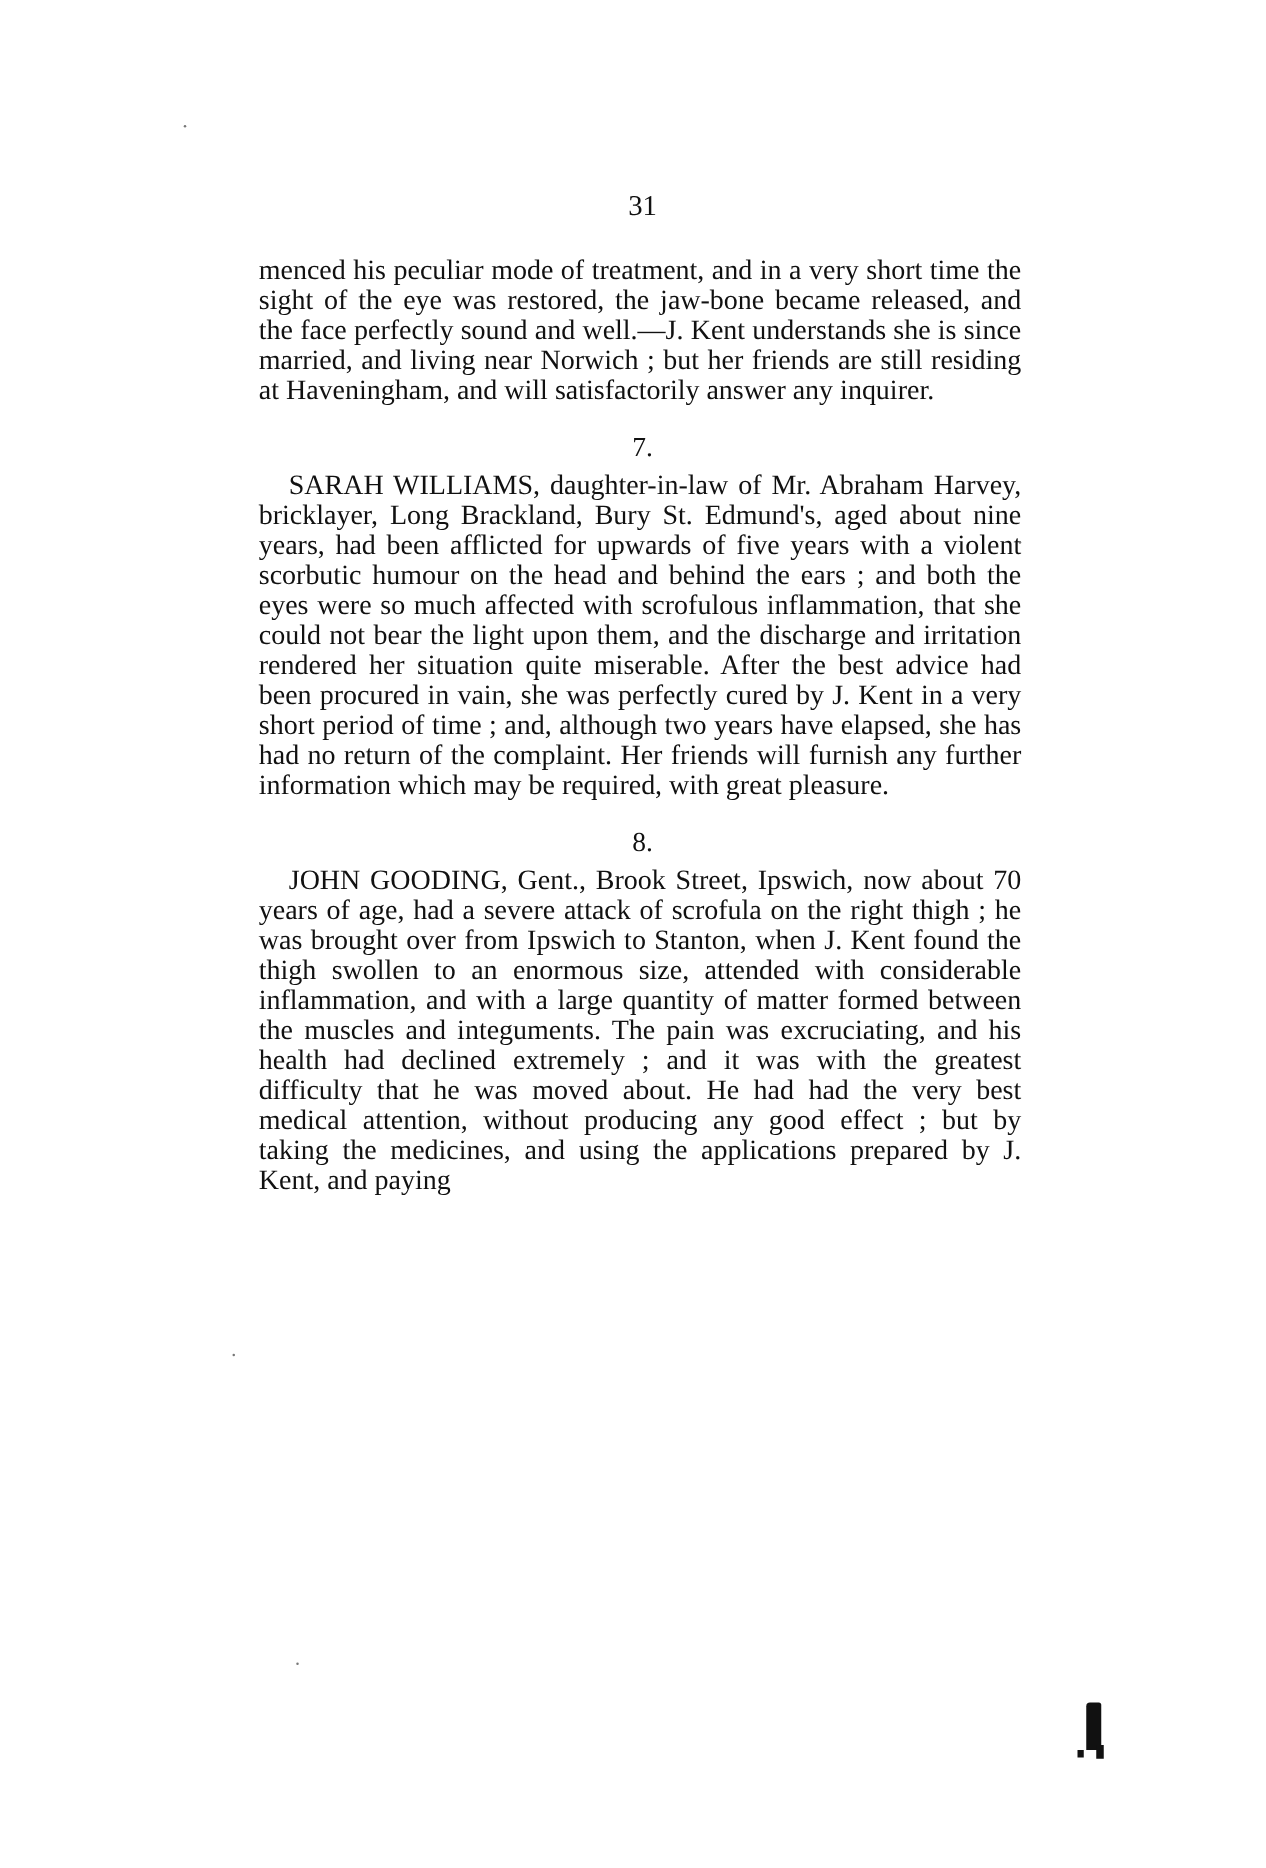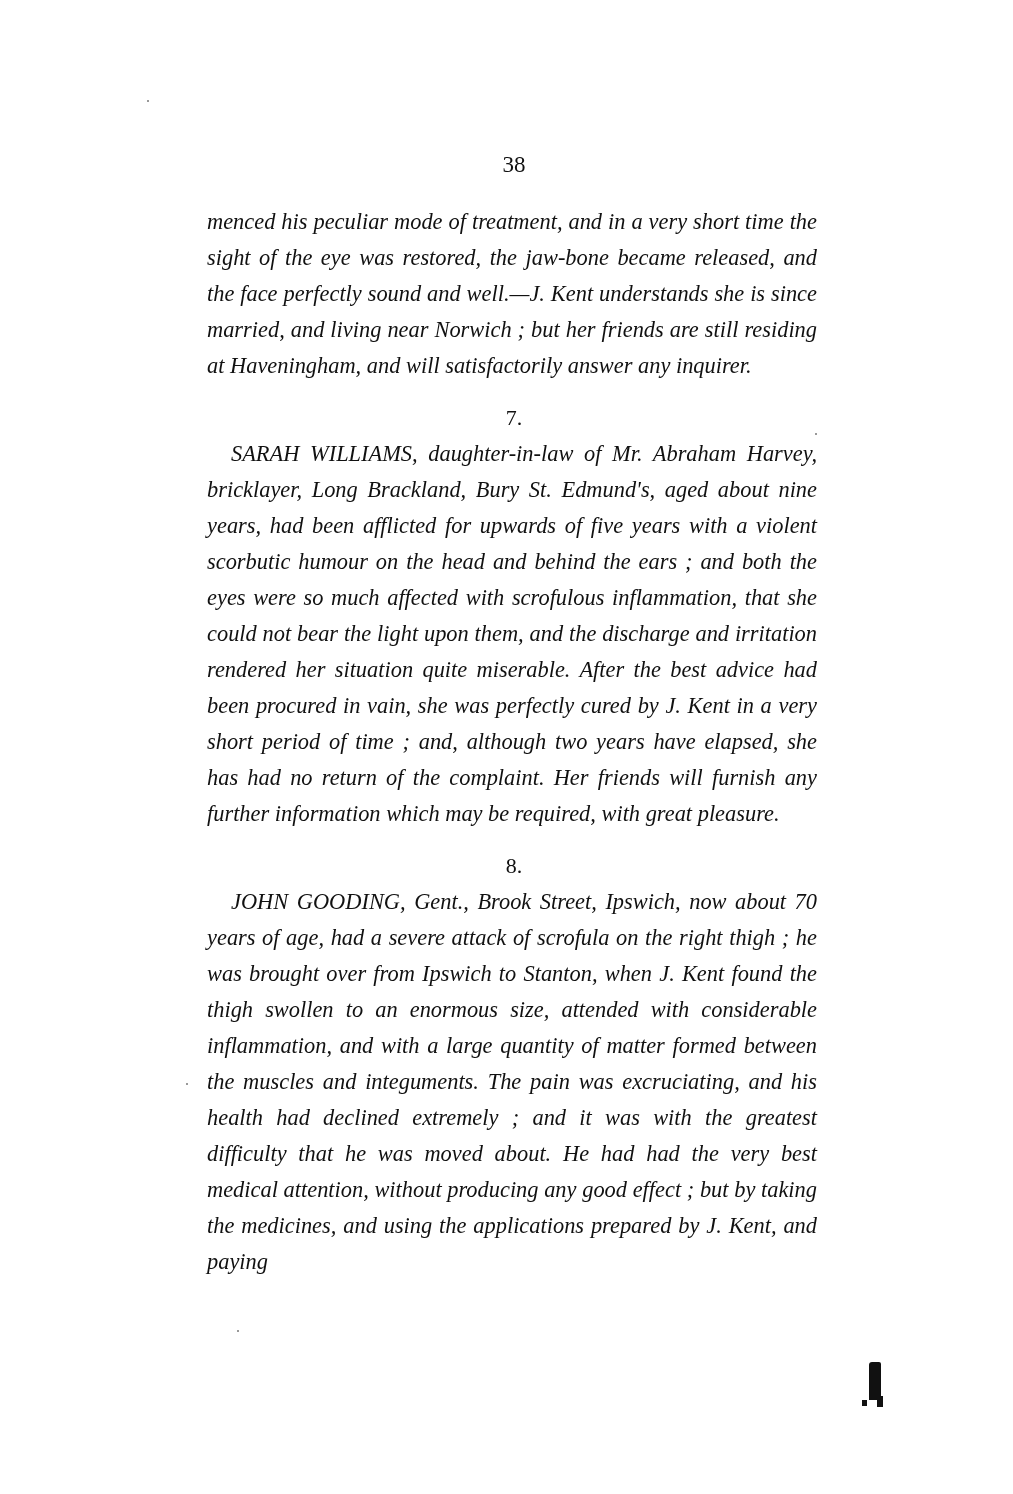--- a/index.html
+++ b/index.html
@@ -23,25 +23,24 @@
     }
     .page-number {
       text-align: center;
       font-size: 23px;
       line-height: 30px;
       margin: 0 0 24px 0;
       padding-left: 4px;
     }
     .para {
       font-size: 22.4px;
-      line-height: 36px;
+      line-height: 24px;
       text-align: justify;
       margin: 0;
       hyphens: manual;
-      font-style: italic;
     }
     .para.indent {
       text-indent: 24px;
     }
     .section-number {
       text-align: center;
       font-size: 22px;
       line-height: 28px;
       margin: 20px 0 4px 0;
       padding-left: 4px;
@@ -74,21 +73,21 @@
       width: 2px;
       height: 2px;
       background: #777;
       border-radius: 1px;
     }
   </style>
 </head>
 <body>
 
 <div class="page">
-  <div class="page-number">38</div>
+  <div class="page-number">31</div>
 
   <p class="para">menced his peculiar mode of treatment, and in a very short time the sight of the eye was restored, the jaw-bone became released, and the face per­fectly sound and well.—J. Kent understands she is since married, and living near Norwich ; but her friends are still residing at Haveningham, and will satisfactorily answer any inquirer.</p>
 
   <div>
     <div class="section-number">7.</div>
     <p class="para indent">SARAH WILLIAMS, daughter-in-law of Mr. Abraham Harvey, bricklayer, Long Brackland, Bury St. Edmund's, aged about nine years, had been afflicted for upwards of five years with a violent scorbutic humour on the head and behind the ears ; and both the eyes were so much affected with scro­fulous inflammation, that she could not bear the light upon them, and the discharge and irritation rendered her situation quite miserable.  After the best advice had been procured in vain, she was perfectly cured by J. Kent in a very short period of time ; and, al­though two years have elapsed, she has had no return of the complaint.  Her friends will furnish any further information which may be required, with great pleasure.</p>
   </div>
 
   <div>
     <div class="section-number">8.</div>

